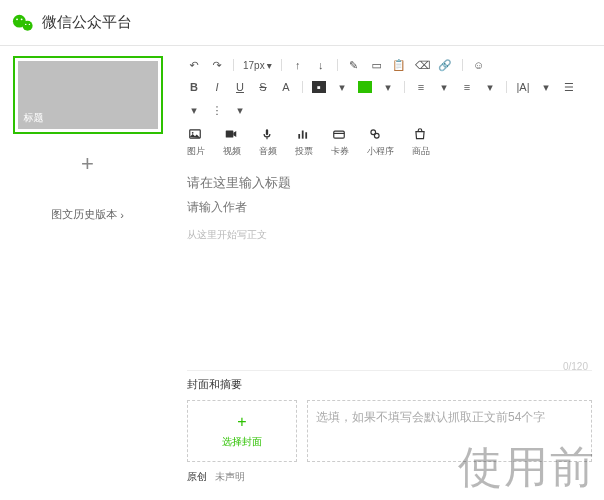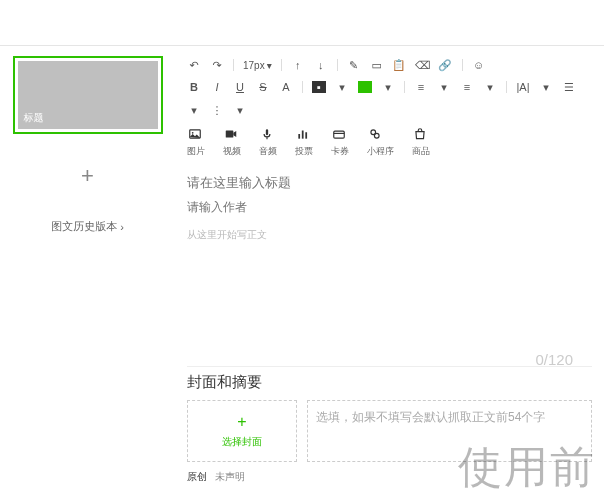--- a/index.html
+++ b/index.html
@@ -10,55 +10,66 @@
 .logo-text{font-size:15px;color:#353535}
 .header-right{margin-left:auto;display:flex;align-items:center;gap:10px}
 .mail-icon{width:16px;height:16px;color:#888}
 .avatar{width:22px;height:22px;border-radius:50%;background:#2dc100;color:#fff;font-size:9px;display:flex;align-items:center;justify-content:center}
 .user-info{font-size:10px;line-height:1.3}
 .user-name{color:#333}
 .user-type{color:#888;display:flex;align-items:center;gap:2px}
 .verified{width:8px;height:8px;border-radius:50%;background:#ffa500}
 .body{display:flex;height:calc(100% - 46px)}
 .sidebar{width:175px;background-image:radial-gradient(#e2e2e2 0.5px,transparent 0.5px);background-size:4px 4px;padding:10px;display:flex;flex-direction:column;align-items:center}
-.thumb-card{width:150px;border:2px solid #2dc100;background:#fff;padding:3px;margin-bottom:20px}
+.thumb-card{width:150px;border:2px solid #2dc100;background:#fff;padding:3px;margin-bottom:8px}
 .thumb-img{width:100%;height:68px;background:#bfbfbf;position:relative}
 .thumb-label{position:absolute;bottom:4px;left:6px;font-size:10px;color:#fff}
 .add-card{width:150px;height:44px;background:#fff;display:flex;align-items:center;justify-content:center;cursor:pointer}
 .add-plus{font-size:22px;color:#888;font-weight:200}
 .history-link{margin-top:21px;font-size:11px;color:#666;display:flex;align-items:center;gap:3px;cursor:pointer}
 .main{flex:1;padding:8px 12px;overflow:hidden;display:flex;flex-direction:column}
 .toolbar{border-bottom:1px solid transparent}
 .tb-row{display:flex;align-items:center;gap:9px;padding:4px 0;flex-wrap:wrap}
 .tb-btn{width:14px;height:14px;color:#555;cursor:pointer;display:flex;align-items:center;justify-content:center;font-size:11px}
 .tb-sep{width:1px;height:12px;background:#ddd}
 .fontsize{font-size:10px;color:#555;display:flex;align-items:flex-start;gap:2px}
 .media-row{display:flex;gap:18px;padding:6px 0 10px}
 .media-item{display:flex;flex-direction:column;align-items:flex-start;gap:4px;cursor:pointer}
 .media-icon{width:16px;height:14px;color:#333}
 .media-label{font-size:9px;color:#666}
 .title-input{font-size:13px;color:#8b5cf6;border:none;outline:none;width:100%;padding:6px 0}
 .author-input{font-size:12px;color:#b8b8b8;border:none;outline:none;width:100%;padding:4px 0}
 .content-area{font-size:10px;color:#b8b8b8;padding:10px 0;flex:1;min-height:140px;position:relative}
-.char-count{position:absolute;right:19px;bottom:-2px;font-size:15px;color:#ccc}
-.section-title{font-size:15px;color:#333;padding:6px 0 8px;border-top:1px solid #eee}
+.char-count{position:absolute;right:4px;bottom:-2px;font-size:10px;color:#ccc}
+.section-title{font-size:11px;color:#333;padding:6px 0 8px;border-top:1px solid #eee}
 .cover-row{display:flex;gap:10px}
 .cover-select{width:110px;height:62px;border:1px dashed #ccc;display:flex;flex-direction:column;align-items:center;justify-content:center;gap:4px;cursor:pointer}
 .cover-plus{color:#2dc100;font-size:16px}
 .cover-label{font-size:10px;color:#2dc100}
 .summary-box{flex:1;border:1px dashed #ccc;padding:8px;font-size:12px;color:#aaa}
 .original-row{font-size:10px;color:#888;padding:8px 0;display:flex;gap:8px}
 .orig-label{color:#333}
 .watermark{position:absolute;right:8px;bottom:3px;font-size:44px;color:rgba(0,0,0,0.28);font-weight:300;pointer-events:none;letter-spacing:2px}
 svg{display:block}
 </style>
 </head>
 <body>
 
 <div class="header">
+  <div class="logo-wrap">
+    <svg class="logo-icon" viewBox="0 0 24 24">
+        <circle cx="8" cy="10" r="7" fill="#2dc100"></circle>
+        <circle cx="17" cy="15" r="5.5" fill="#2dc100"></circle>
+        <circle cx="5.5" cy="8" r="1" fill="#fff"></circle>
+        <circle cx="10.5" cy="8" r="1" fill="#fff"></circle>
+        <circle cx="15" cy="13.5" r="0.8" fill="#fff"></circle>
+        <circle cx="19" cy="13.5" r="0.8" fill="#fff"></circle>
+      </svg>
+    <span class="logo-text">微信公众平台</span>
+  </div>
 </div>
 
 <div class="body">
   <div class="sidebar">
     <div class="thumb-card">
       <div class="thumb-img">
         <span class="thumb-label">标题</span>
       </div>
     </div>
     <div class="add-card">

